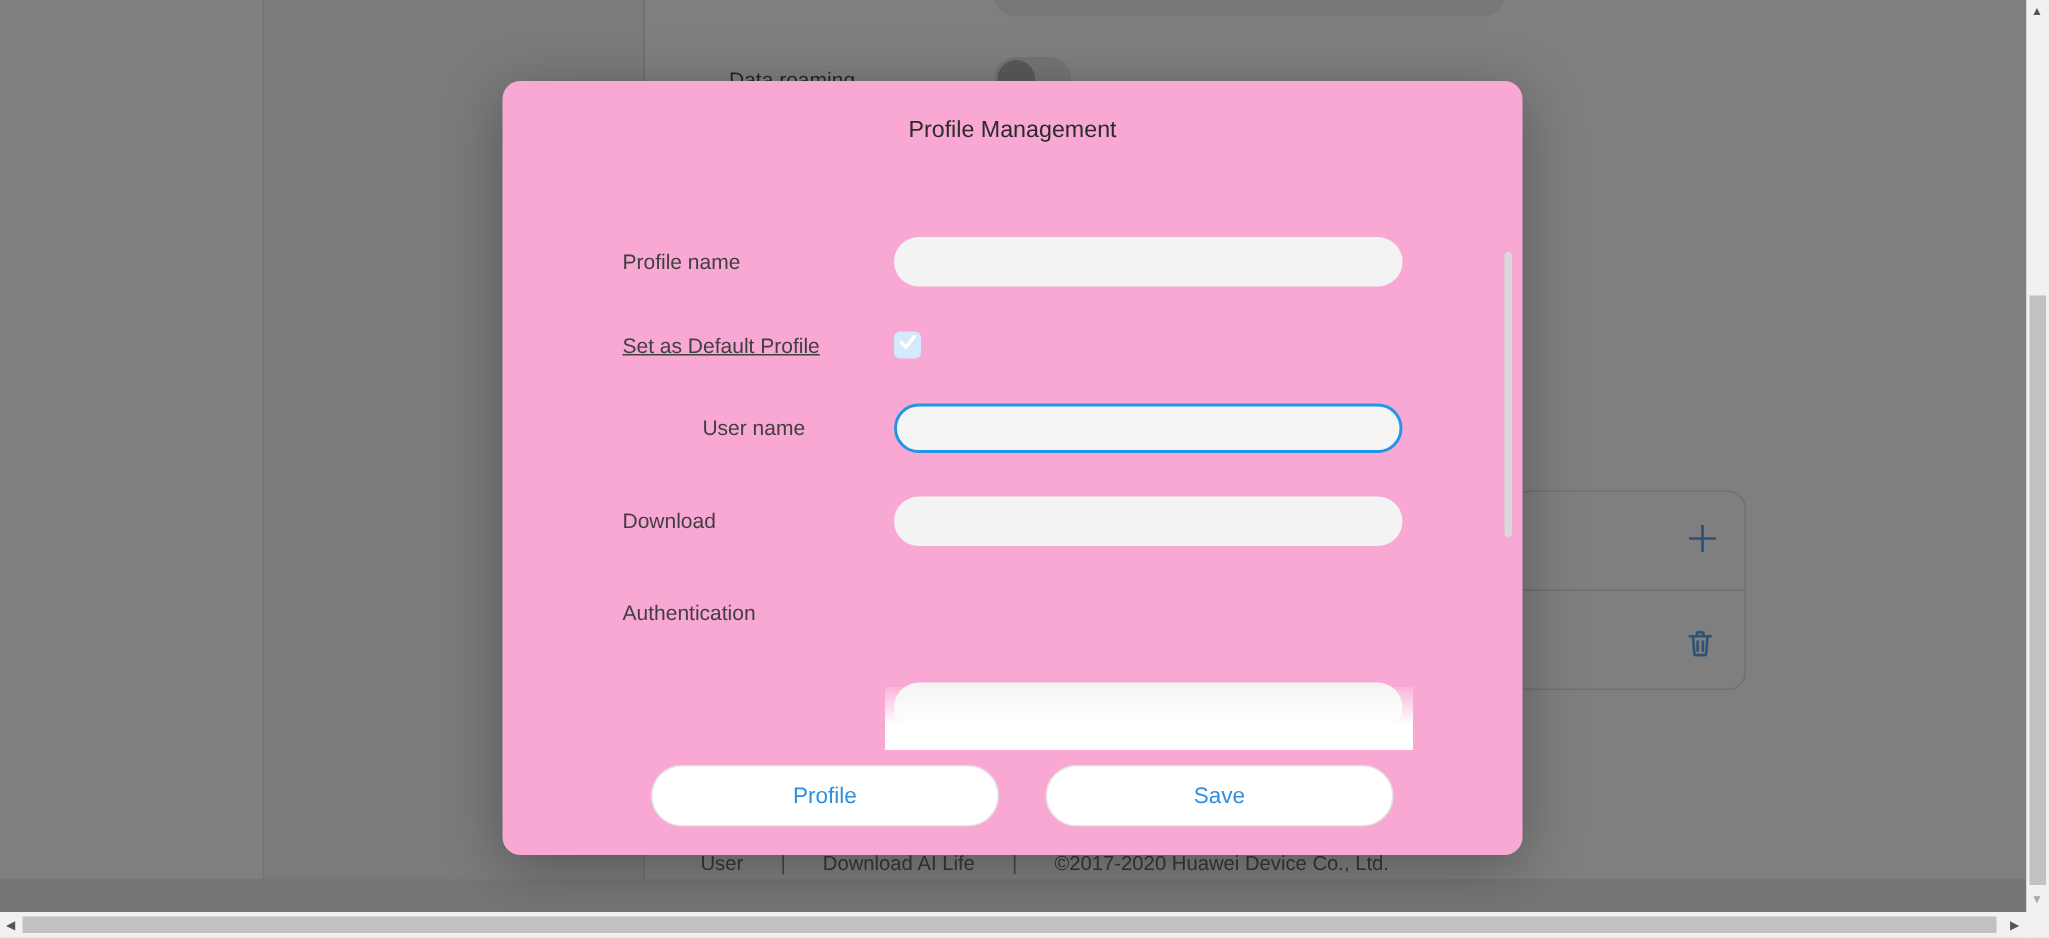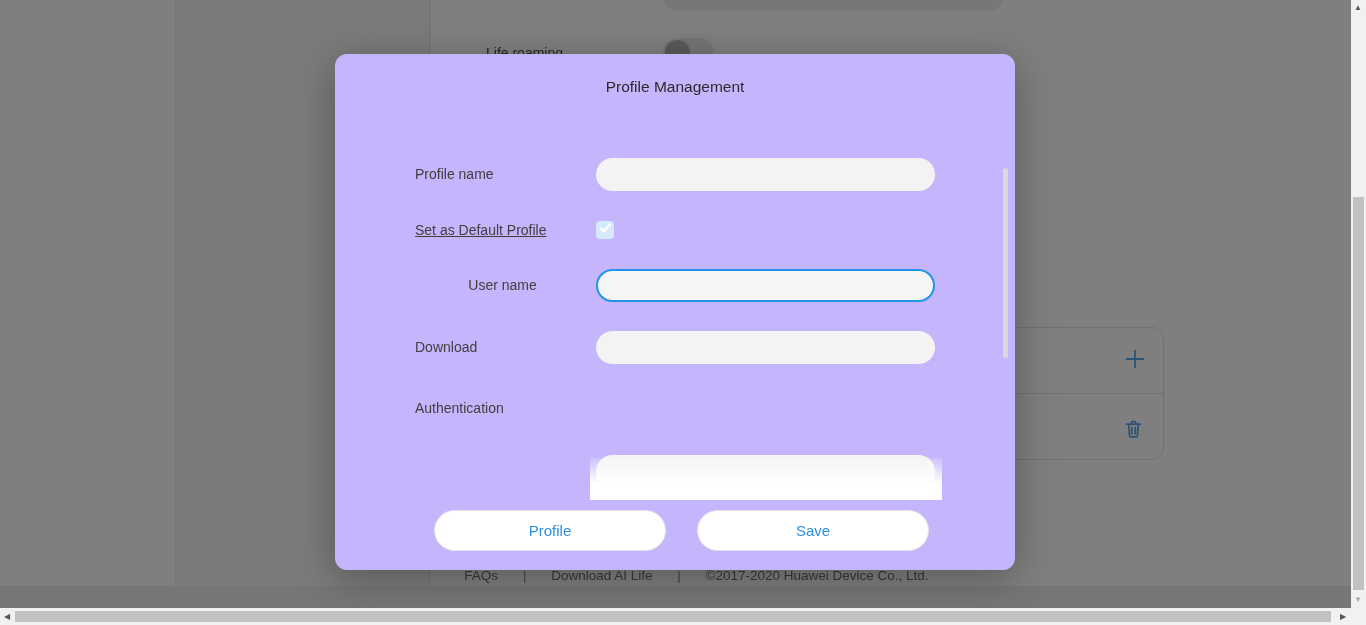--- a/index.html
+++ b/index.html
@@ -21,21 +21,21 @@
   .icon-plus{left:116px;top:20px;width:22px;height:22px;}
   .icon-trash{left:115px;top:90px;width:21px;height:22px;}
   .bg-footer{position:absolute;left:0;top:568px;width:1351px;text-align:center;transform:translateX(21px);font-size:13.5px;color:#6e6e6e;white-space:nowrap;}
   .bg-footer .sep{margin:0 21px;color:#8a8a8a;}
   .bg-footer .lnk{color:#6e6e6e;}
 
   
   .overlay{position:absolute;left:0;top:0;width:1351px;height:608px;background:rgba(0,0,0,0.5);}
 
   
-  .modal{position:absolute;left:335px;top:54px;width:680px;height:516px;background:#c4b5fd;border-radius:12px;box-shadow:0 8px 40px rgba(0,0,0,0.3);}
+  .modal{position:absolute;left:335px;top:54px;width:680px;height:516px;background:#f9a8d4;border-radius:12px;box-shadow:0 8px 40px rgba(0,0,0,0.3);}
   .modal-title{position:absolute;left:0;top:24px;width:100%;text-align:center;font-size:15.5px;color:#2b2b2b;}
   .f-label{position:absolute;left:80px;width:175px;font-size:14px;color:#404040;white-space:nowrap;}
   .pill{position:absolute;left:261px;width:339px;height:33px;border-radius:16.5px;background:#f3f3f3;border:none;outline:none;padding:0 16px;font-size:14px;color:#333;}
   .pill-focused{background:#f5f5f5;border:2px solid #2196e8;}
   .checkbox{position:absolute;left:261px;width:18px;height:18px;border-radius:4px;background:#d4e9fb;display:flex;align-items:center;justify-content:center;cursor:pointer;}
   .select{display:flex;align-items:center;cursor:pointer;}
   .select .val{flex:1;font-size:14px;color:#333;}
   .chev{width:0;height:0;border-left:5px solid transparent;border-right:5px solid transparent;border-top:6px solid #9a9a9a;}
   .fade{position:absolute;left:255px;top:404px;width:352px;height:42px;background:linear-gradient(to bottom,rgba(255,255,255,0.15),#ffffff 60%);pointer-events:none;}
   .m-scroll{position:absolute;left:668px;top:114px;width:5px;height:190px;border-radius:2.5px;background:#d9d9d9;cursor:pointer;}
@@ -60,42 +60,42 @@
 
 <div id="page">
 
   <div class="bg-layer">
     <div class="col-left"></div>
     <div class="col-second"></div>
     <div class="bottom-band"></div>
 
     <div class="top-pill"></div>
 
-    <div class="bg-label">Life roaming</div>
+    <div class="bg-label">Data roaming</div>
     <div class="toggle">
       <div class="knob"></div>
     </div>
 
     <div class="right-card">
       <div class="divider"></div>
       <div class="card-icon icon-plus">
         <svg width="22" height="22" viewBox="0 0 22 22">
             <path d="M11 2v18M2 11h18" stroke="currentColor" stroke-width="1.8" fill="none"></path>
           </svg>
       </div>
       <div class="card-icon icon-trash">
         <svg width="21" height="22" viewBox="0 0 24 24">
             <path d="M4 6.5h16M9.5 6.5V4.5a1 1 0 0 1 1-1h3a1 1 0 0 1 1 1v2M6.5 6.5l1 13.5a1 1 0 0 0 1 .9h7a1 1 0 0 0 1-.9l1-13.5" stroke="currentColor" stroke-width="2" fill="none" stroke-linecap="round"></path>
             <path d="M10 10.5v7M14 10.5v7" stroke="currentColor" stroke-width="2" stroke-linecap="round"></path>
           </svg>
       </div>
     </div>
 
     <div class="bg-footer">
-      <span class="lnk">FAQs</span>
+      <span class="lnk">User</span>
       <span class="sep">|</span>
       <span class="lnk">Download AI Life</span>
       <span class="sep">|</span>
       <span>©2017-2020 Huawei Device Co., Ltd.</span>
     </div>
   </div>
 
   <div class="overlay"></div>
 
   <div class="modal">

